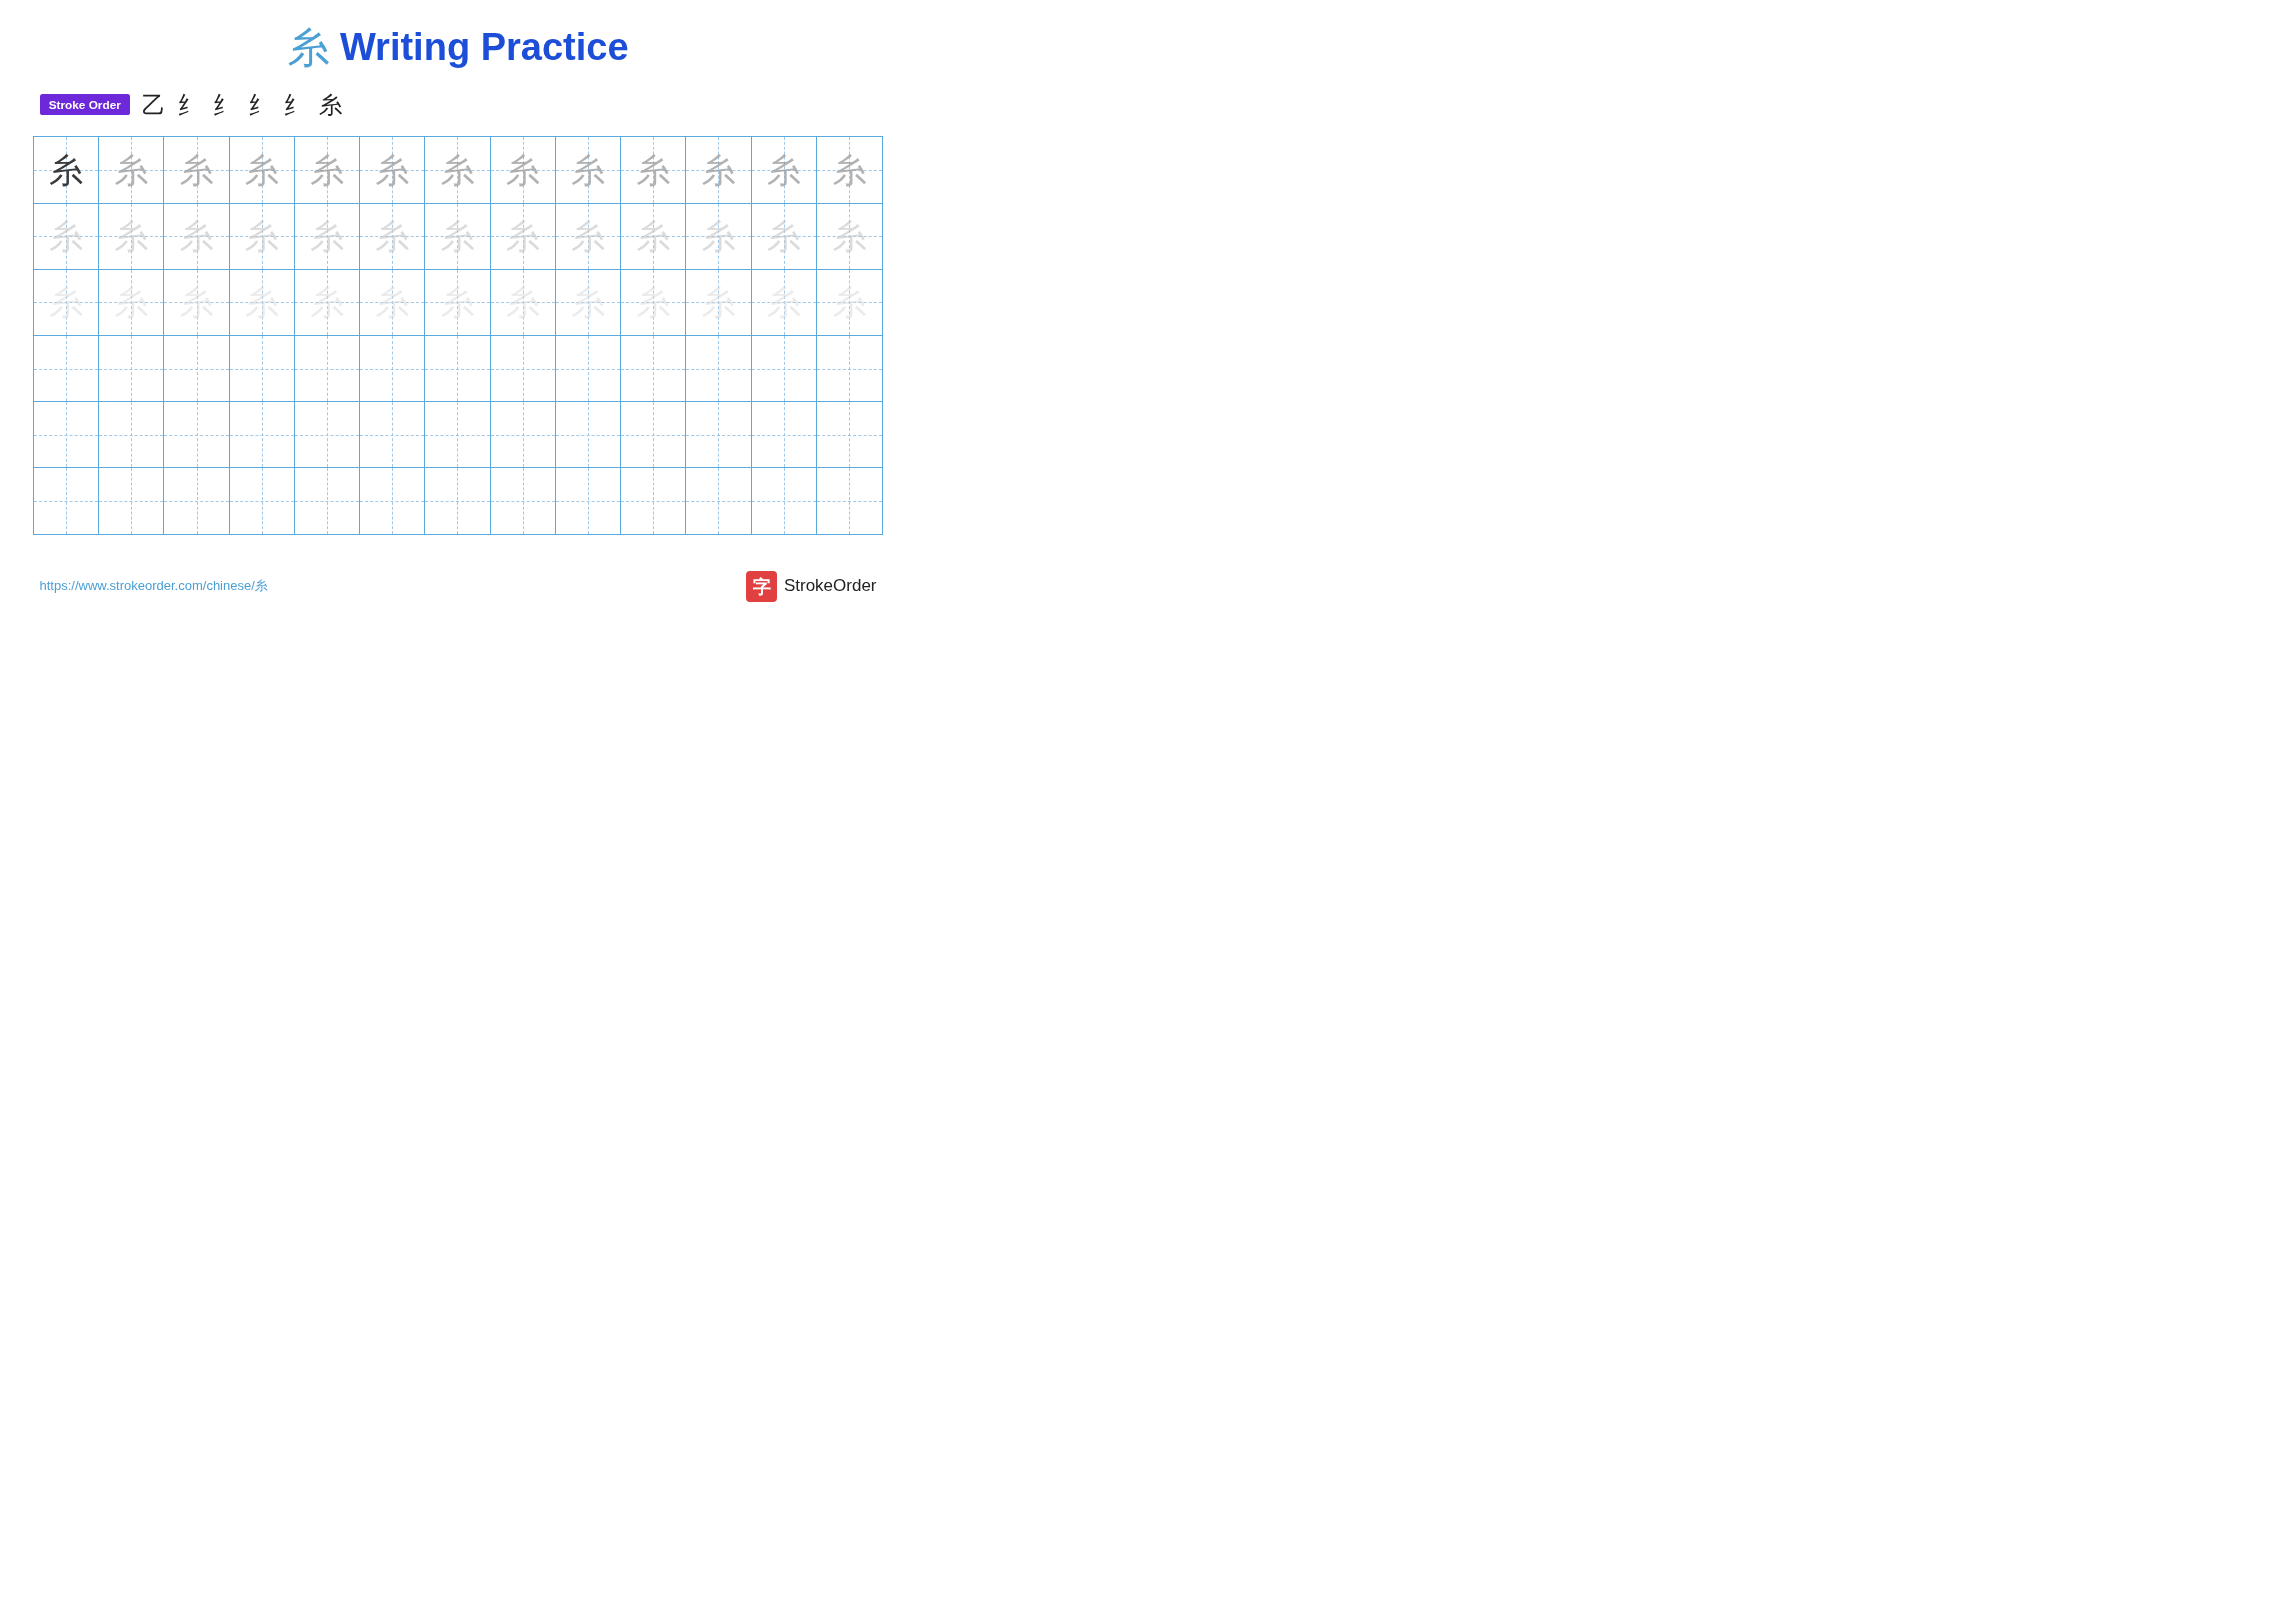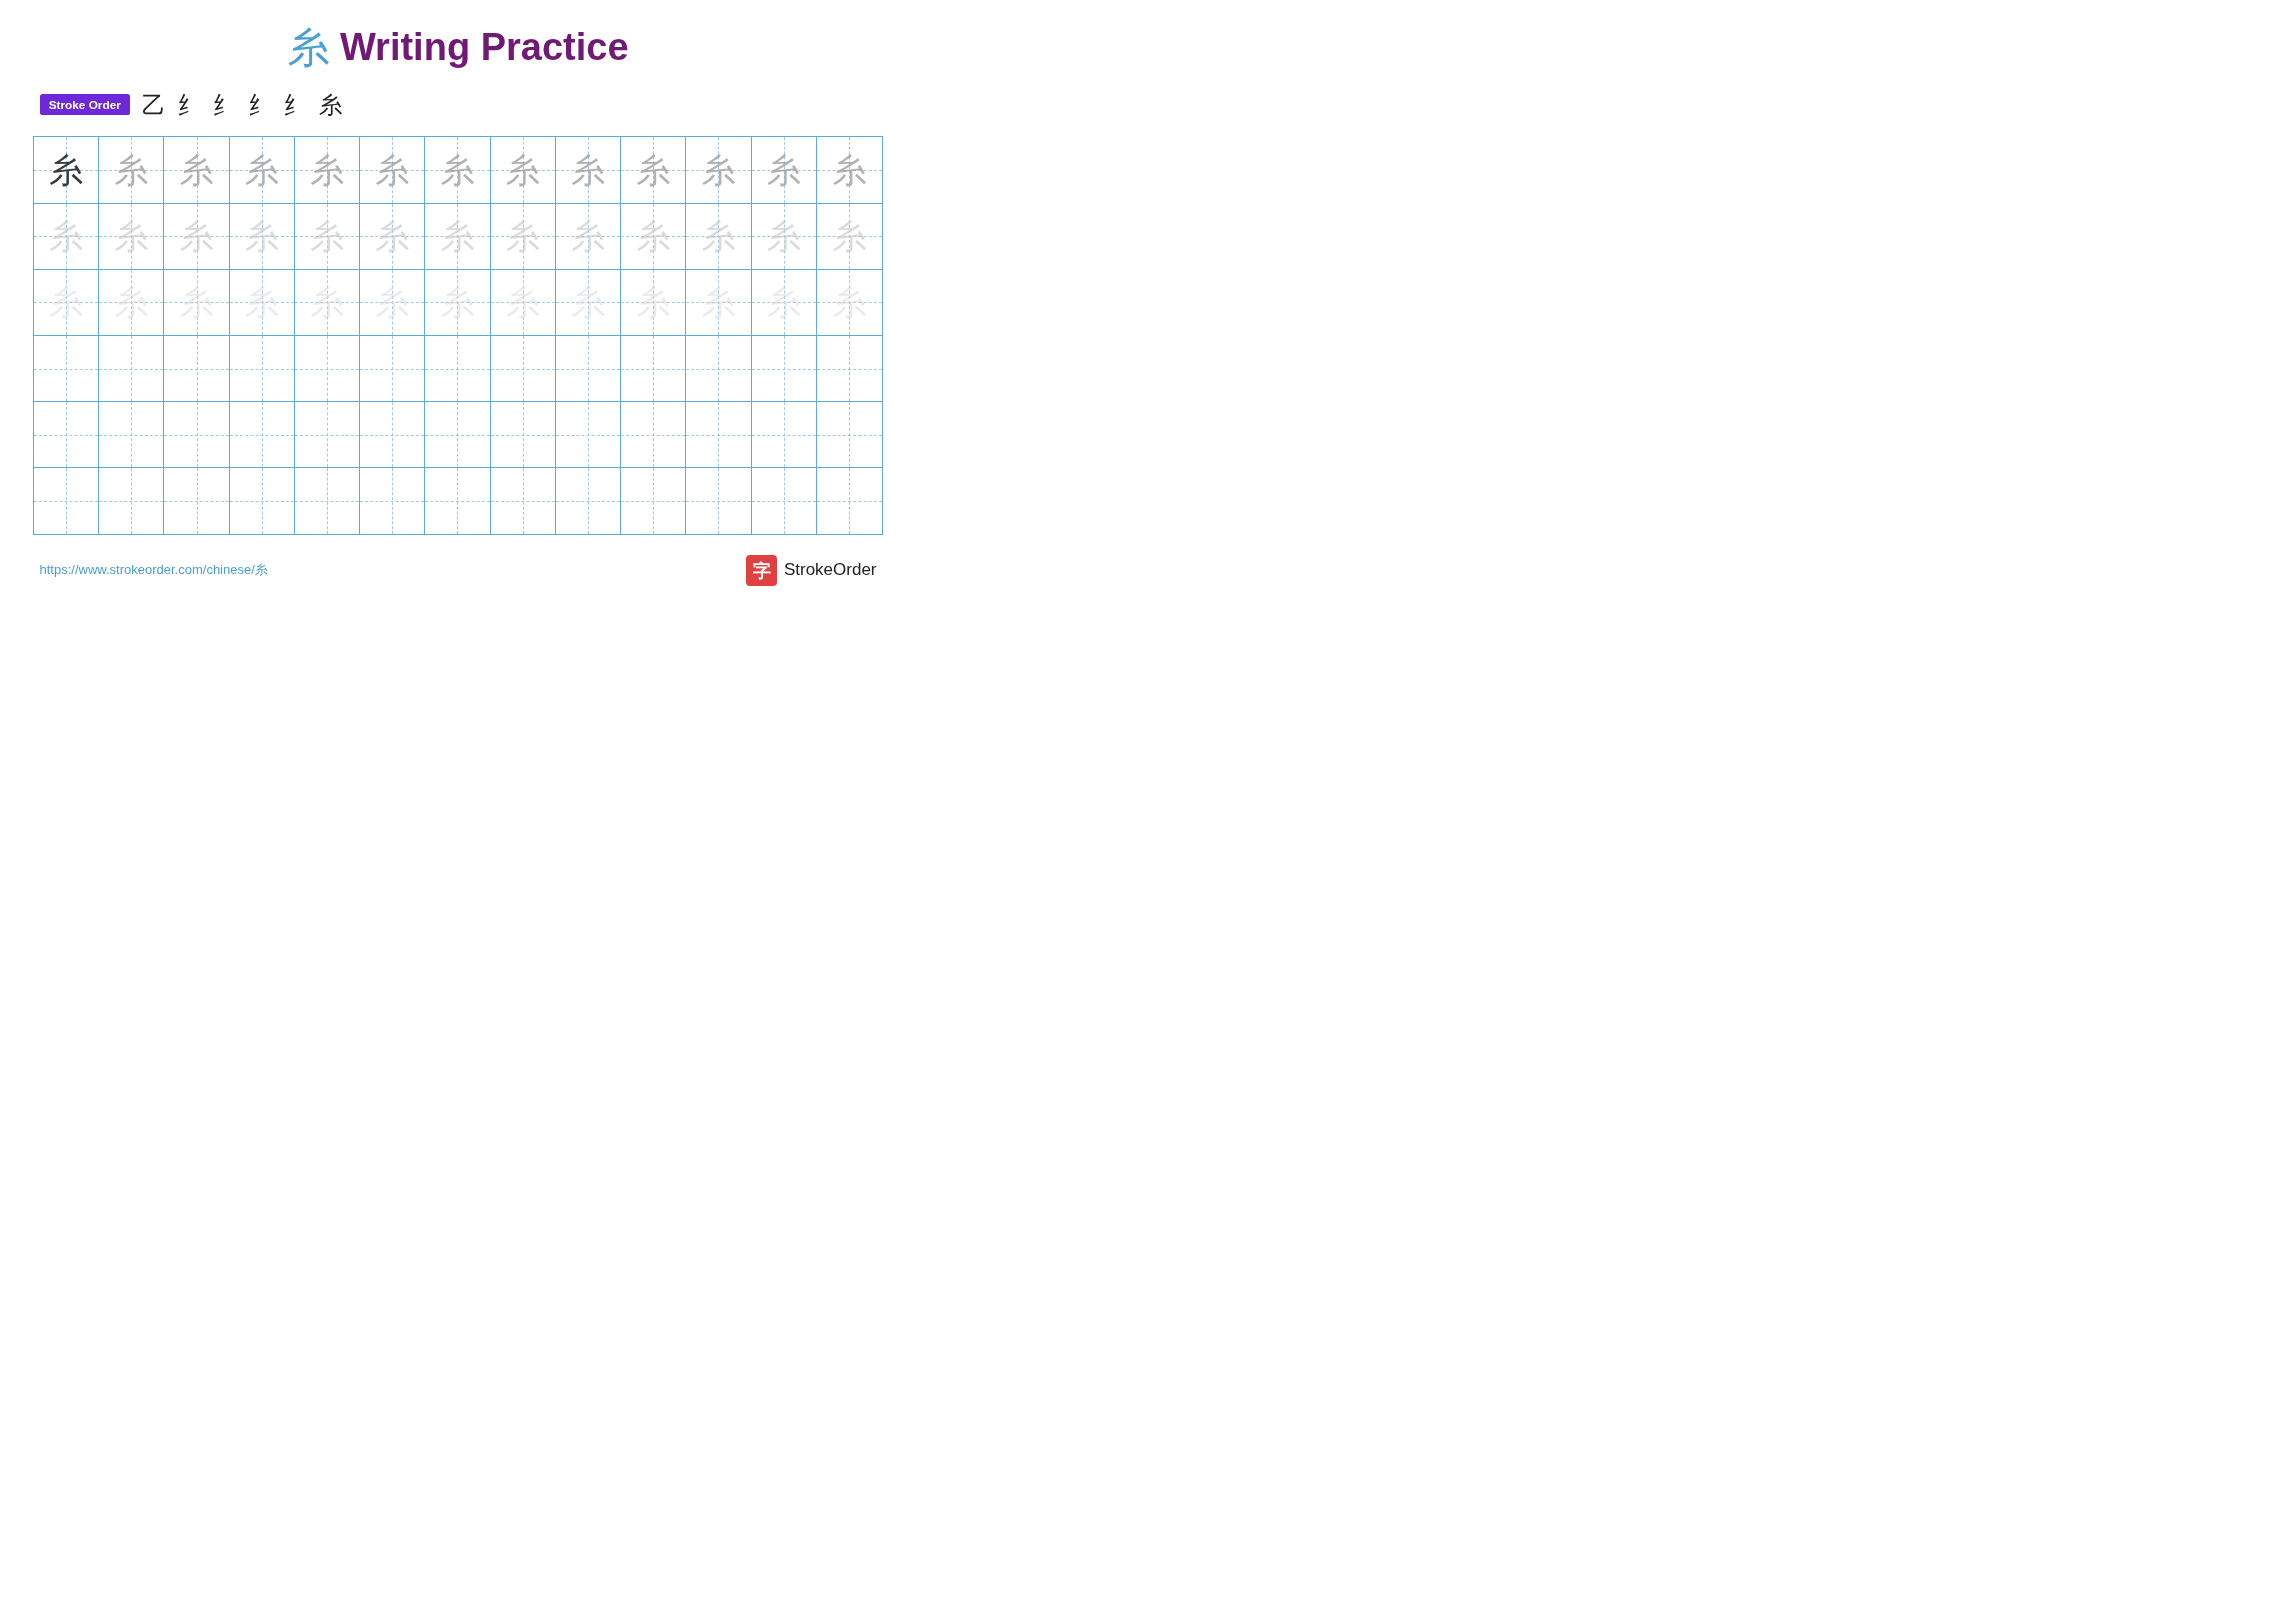--- a/index.html
+++ b/index.html
@@ -21,21 +21,21 @@
       margin-bottom: 19.6px;
     }
 
     .header-char {
       color: #4a9fd4;
       font-size: 42px;
       line-height: 1;
     }
 
     .header-title {
-      color: #701a75;
+      color: #1d4ed8;
       font-size: 38px;
       font-weight: bold;
     }
 
     
     .stroke-order-row {
       display: flex;
       align-items: center;
       gap: 11.8px;
       margin-bottom: 15.7px;
@@ -147,21 +147,21 @@
     
     .grid-row.empty .grid-cell {
       
     }
 
     
     .footer {
       display: flex;
       justify-content: space-between;
       align-items: center;
-      margin-top: 20px;
+      margin-top: 36px;
       padding: 0 6.5px;
     }
 
     .footer-url {
       color: #4a9fd4;
       font-size: 13px;
       text-decoration: none;
     }
 
     .footer-logo {

